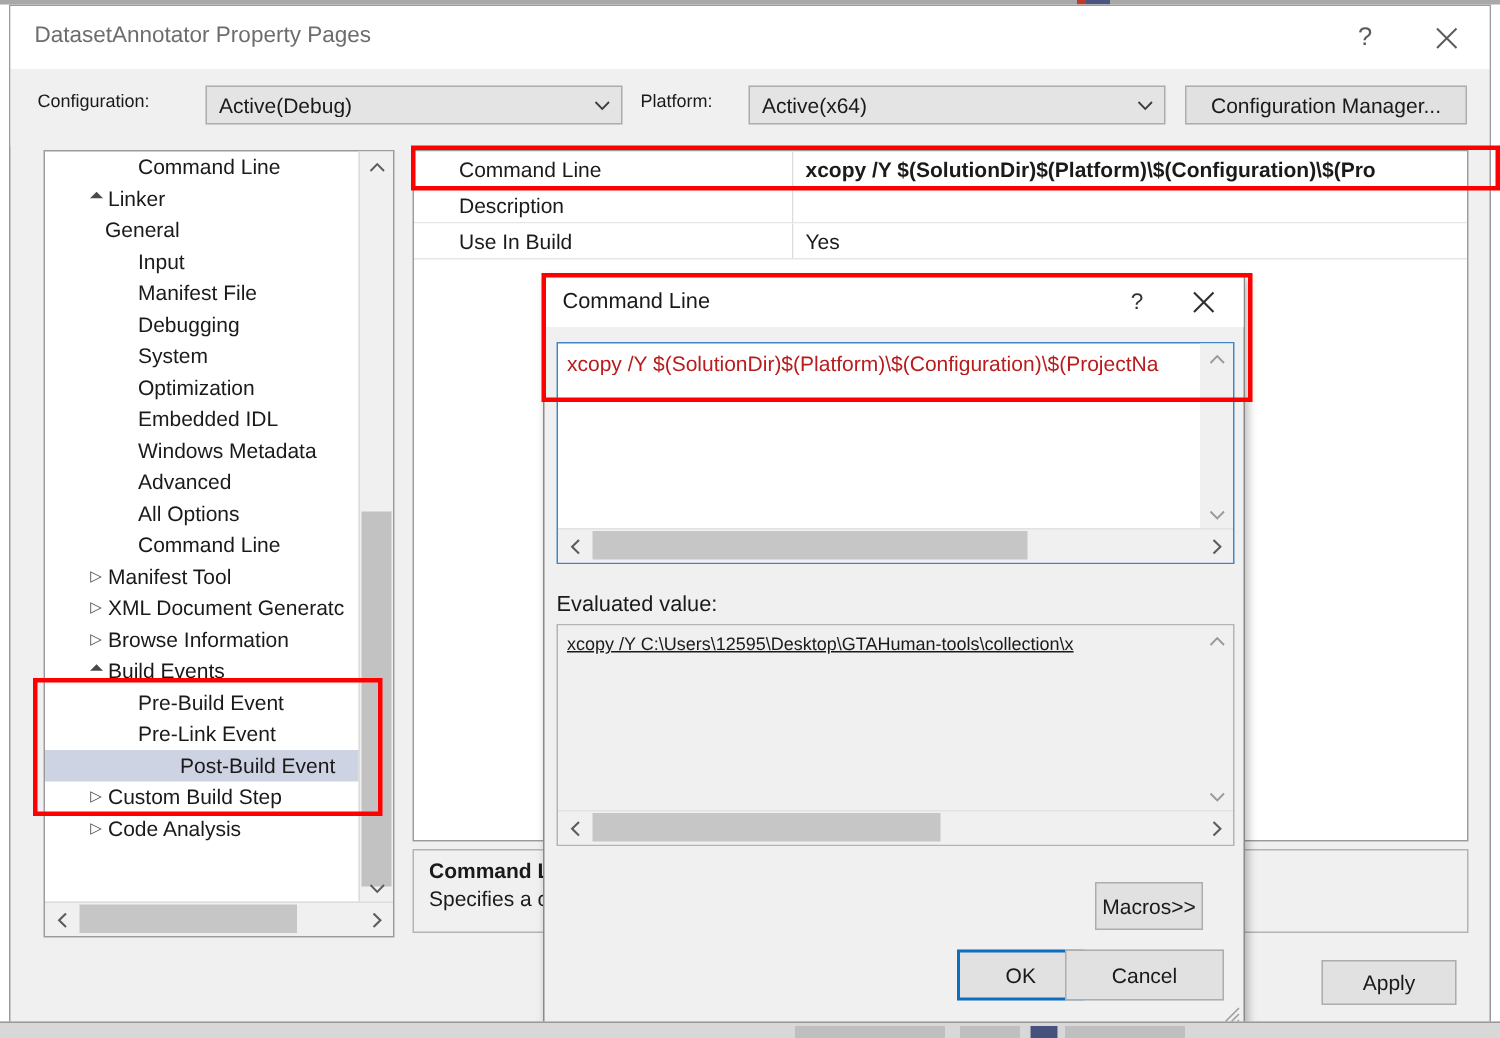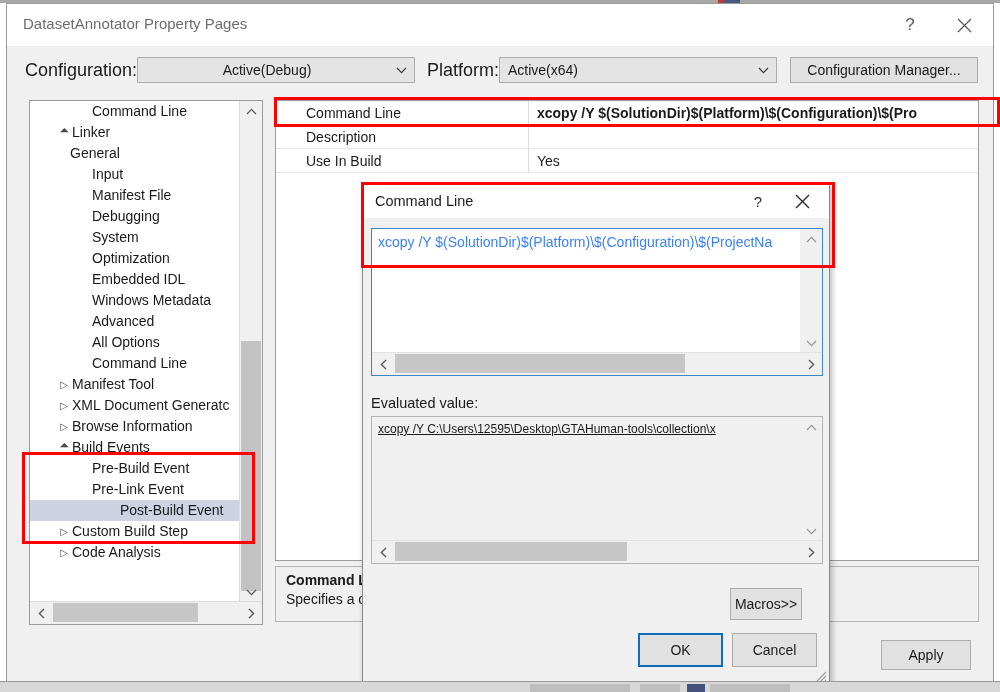--- a/index.html
+++ b/index.html
@@ -66,38 +66,38 @@
   .title-help { right: 60px; }
   .title-close { right: 6px; }
   .title-close svg { display:block; }
 
   
   .configbar {
     position: absolute; left: 0; top: 42px; right: 0; height: 52px;
     background: #f0f0f0;
   }
   .cfg-label {
-    position: absolute; font-size: 18px; color: #1a1a1a; white-space: nowrap;
+    position: absolute; font-size: 12px; color: #1a1a1a; white-space: nowrap;
   }
   .cfg-label.l1 { left: 18px; top: 14px; }
   .cfg-label.l2 { left: 420px; top: 14px; }
   .combo {
     position: absolute; height: 26px;
     background: #e4e4e4;
     border: 1px solid #adadad;
     box-sizing: border-box;
     display: flex; align-items: center;
     font-size: 14px; color: #1a1a1a;
   }
   .combo .cv { padding-left: 8px; flex: 1; white-space: nowrap; overflow: hidden; }
   .combo .chev {
     width: 26px; display: flex; align-items: center; justify-content: center;
     color: #3c3c3c;
   }
-  .combo.cfg { left: 130px; top: 11px; width: 278px; text-align: center; }
+  .combo.cfg { left: 130px; top: 11px; width: 278px; }
   .combo.plat { left: 492px; top: 11px; width: 278px; }
   .btn {
     background: #e1e1e1;
     border: 1px solid #adadad;
     box-sizing: border-box;
     font-family: "Liberation Sans", sans-serif;
     font-size: 14px;
     color: #1a1a1a;
     display: flex; align-items: center; justify-content: center;
     white-space: nowrap;
@@ -235,21 +235,21 @@
 
   .edit-area {
     position: absolute; left: 8px; top: 44px;
     width: 452px; height: 148px;
     background: #ffffff;
     border: 1px solid #3d85c6;
     box-sizing: border-box;
   }
   .edit-text {
     position: absolute; left: 6px; top: 5px;
-    font-size: 14px; color: #3b82f6; white-space: nowrap; overflow: hidden;
+    font-size: 14px; color: #b91c1c; white-space: nowrap; overflow: hidden;
     width: 412px;
   }
   .edit-vsb {
     position: absolute; right: 0px; top: 0px; width: 22px; bottom: 22px;
     background: #f0f0f0;
   }
   .edit-vsb .arw {
     position: absolute; left: 0; width: 22px; height: 20px;
     display: flex; align-items: center; justify-content: center;
     color: #8a8a8a; font-size: 11px;
@@ -290,21 +290,21 @@
   .eval-text {
     position: absolute; left: 6px; top: 5px;
     font-size: 12px; color: #1a1a1a; white-space: nowrap; overflow: hidden;
     width: 412px;
     text-decoration: underline;
   }
 
   .btn-macros { position: absolute; left: 367px; top: 404px; width: 72px; height: 32px; }
   .btn-ok     { position: absolute; left: 275px; top: 449px; width: 85px; height: 34px;
                 border: 2px solid #0d6ebf; background: #e1e1e1; }
-  .btn-cancel { position: absolute; left: 369px; top: 449px; width: 85px; height: 34px; }
+  .btn-cancel { position: absolute; left: 347px; top: 449px; width: 106px; height: 34px; }
 
   .dlg-grip {
     position: absolute; right: 2px; bottom: 2px; width: 12px; height: 12px;
   }
 
   
   .redbox {
     position: absolute;
     border: 3px solid #ff0000;
     box-sizing: border-box;

